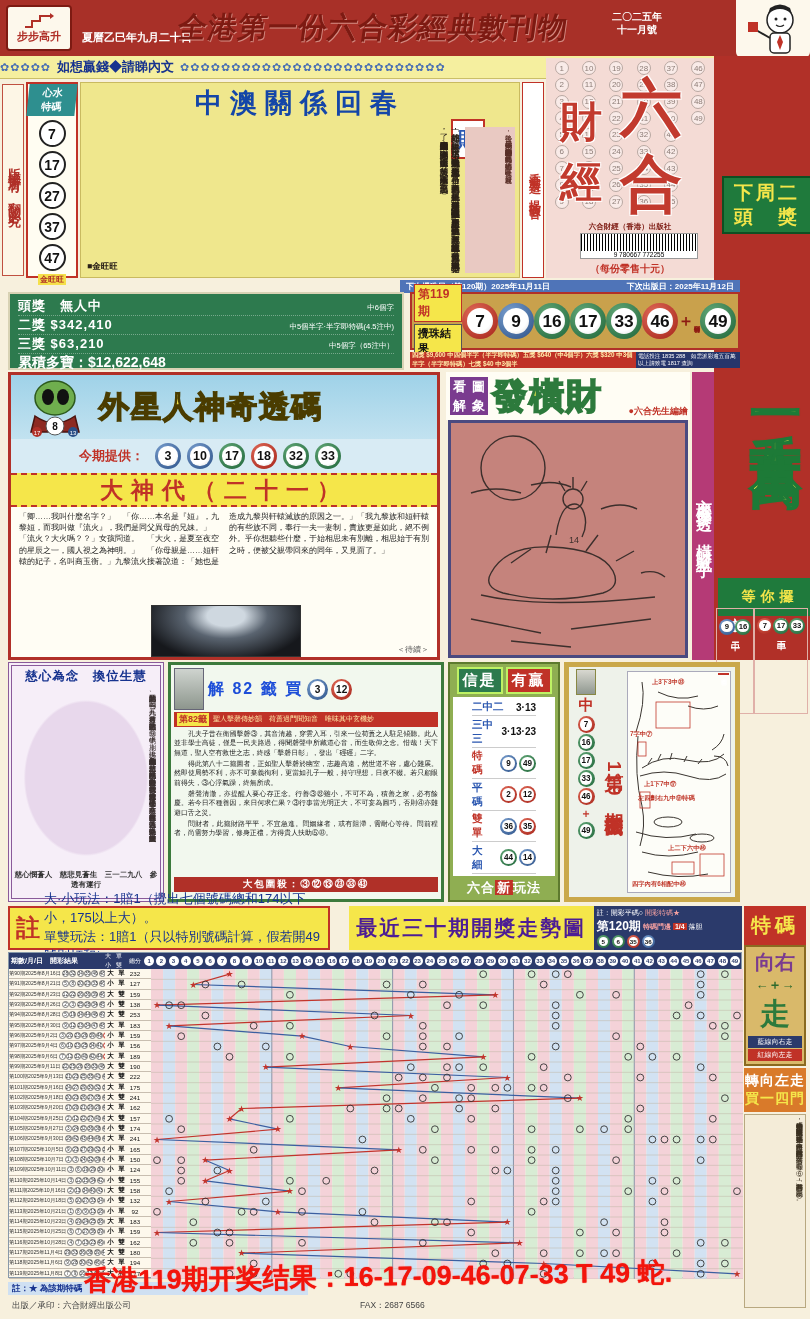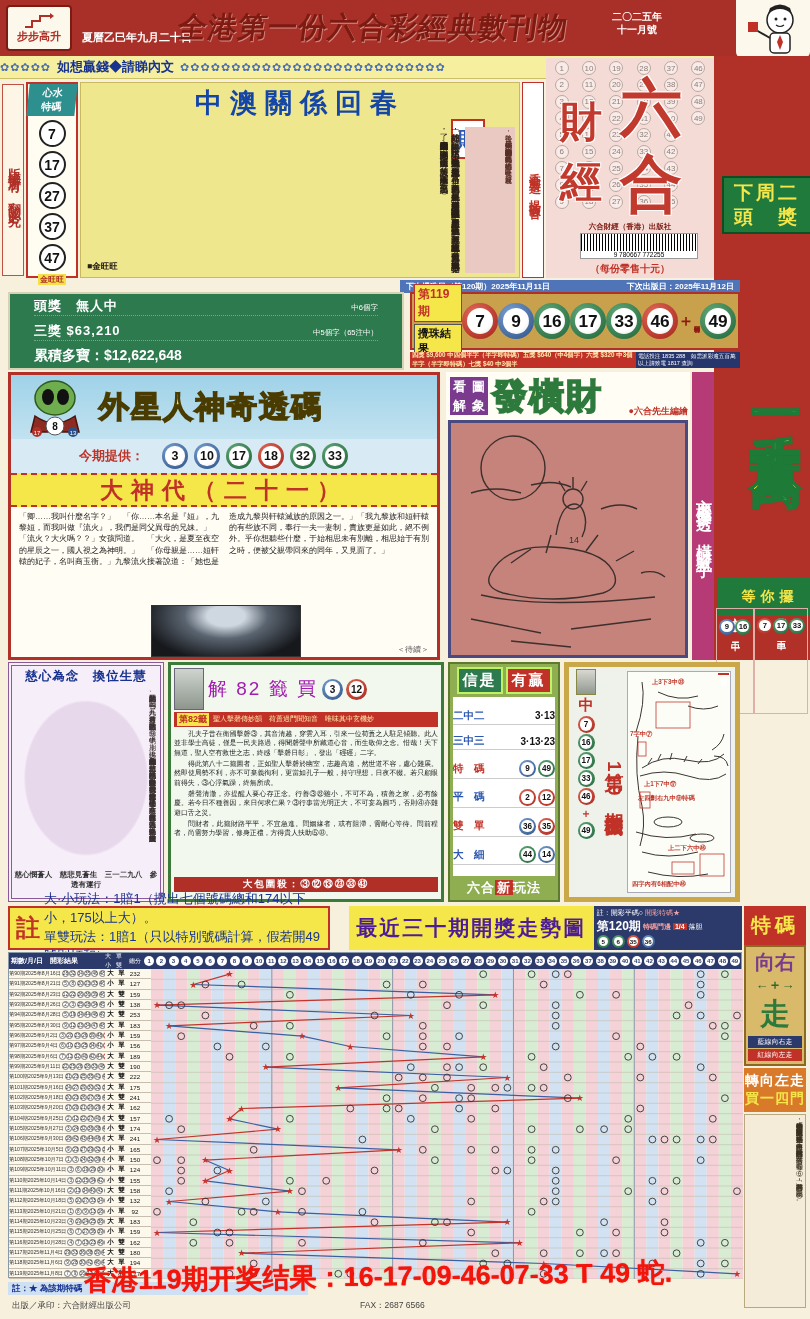--- a/index.html
+++ b/index.html
@@ -50,40 +50,40 @@
   .tip-name{writing-mode:vertical-rl;color:#fff;font-size:10px;font-weight:bold;letter-spacing:1px;}
   .tip-label{color:#fff;font-size:9px;font-weight:bold;writing-mode:vertical-rl;}
   
   .ball{border-radius:50%;display:inline-flex;align-items:center;justify-content:center;flex:none;}
   .ball i{font-style:normal;background:radial-gradient(circle at 40% 35%,#fff 60%,#ddd 100%);border-radius:50%;width:74%;height:74%;display:flex;align-items:center;justify-content:center;font-weight:900;color:#111;}
   .b-red{background:radial-gradient(circle at 35% 30%,#e06a58,#a42218);}
   .b-blue{background:radial-gradient(circle at 35% 30%,#7aa0d0,#2a4f86);}
   .b-green{background:radial-gradient(circle at 35% 30%,#63a878,#1e6438);}
   
   .draw-strip{left:400px;top:280px;width:340px;height:13px;background:#4f74b8;color:#fff;font-size:8px;font-weight:bold;display:flex;align-items:center;justify-content:space-between;padding:0 6px;}
-  .prize-panel{left:8px;top:292px;width:396px;height:78px;background:#2d7a4e;border:2px solid #d8d2b4;color:#fff;padding:3px 24px;display:flex;flex-direction:column;justify-content:space-between;}
+  .prize-panel{left:8px;top:292px;width:396px;height:78px;background:#2d7a4e;border:2px solid #d8d2b4;color:#fff;padding:3px 8px;display:flex;flex-direction:column;justify-content:space-between;}
   .prize-row{display:flex;align-items:baseline;justify-content:space-between;border-bottom:1px dotted rgba(255,255,255,.35);}
   .prize-main{font-size:13px;font-weight:900;letter-spacing:1px;}
   .prize-note{font-size:7.5px;}
   .snowball{font-size:14px;font-weight:900;}
   .result-panel{left:410px;top:292px;width:330px;height:58px;background:#c9a14c;border:2px solid #b03028;display:flex;align-items:center;padding:2px;}
   .draw-tag{width:50px;display:flex;flex-direction:column;align-items:center;}
   .draw-no{background:#f5e64a;color:#c03227;font-size:12px;font-weight:900;padding:1px 3px;border:1px solid #c03227;}
   .draw-lab{background:#f5e64a;color:#111;font-size:11px;font-weight:900;padding:1px 3px;margin-top:2px;border:1px solid #555;}
   .result-balls{flex:1;display:flex;align-items:center;justify-content:space-evenly;}
   .plus{color:#8d1a12;font-size:16px;font-weight:900;}
   .spec-lab{writing-mode:vertical-rl;font-size:6px;color:#8d1a12;font-weight:bold;line-height:1;}
   .minor-strip{left:410px;top:352px;width:330px;height:16px;display:flex;}
   .minor-red{flex:1;background:#c03227;color:#ffe9a8;font-size:6.3px;font-weight:bold;display:flex;align-items:center;padding:0 2px;}
   .hotline{width:104px;background:#26356b;color:#fff;font-size:5.6px;display:flex;align-items:center;padding:0 2px;line-height:1.2;}
   
   .alien-sec{left:8px;top:372px;width:432px;height:288px;border:3px solid #b13028;background:#fffdf4;}
   .alien-sky{position:absolute;left:0;top:0;width:100%;height:64px;background:linear-gradient(#9fd2e8,#c2e2f0);display:flex;align-items:center;}
   .alien-title{font-size:30px;font-weight:900;color:#f2e34a;-webkit-text-stroke:1.5px #4a3c00;letter-spacing:2px;white-space:nowrap;}
-  .provide-row{position:absolute;left:0;top:64px;width:100%;height:34px;background:#d8ebf4;display:flex;align-items:center;gap:18px;padding-left:68px;}
+  .provide-row{position:absolute;left:0;top:64px;width:100%;height:34px;background:#d8ebf4;display:flex;align-items:center;gap:11px;padding-left:68px;}
   .provide-lab{color:#c03227;font-size:13px;font-weight:900;}
   .story-band{position:absolute;left:0;top:98px;width:100%;height:34px;background:#f5e64a;border-top:2px dashed #c03227;border-bottom:2px dashed #c03227;display:flex;align-items:center;justify-content:center;color:#c03227;font-size:23px;font-weight:900;letter-spacing:8px;}
   .story-body{position:absolute;left:0;top:132px;width:100%;height:154px;padding:4px 8px;font-size:8px;line-height:1.4;color:#222;column-count:2;column-gap:10px;}
   .story-img{position:absolute;left:140px;top:230px;width:150px;height:52px;background:radial-gradient(ellipse at 50% 20%,#cfd8e0 0 18%,#5a6470 40%,#16181c 80%);border:1px solid #333;}
   .tbc{position:absolute;right:8px;bottom:2px;font-size:8px;color:#555;}
   
   .pic-sec{left:446px;top:372px;width:244px;height:288px;}
   .pic-hd{position:absolute;left:0;top:0;width:100%;height:48px;background:#fffdf4;display:flex;align-items:center;}
   .pic-tag{width:38px;height:38px;background:#7a3b8f;color:#fff;font-size:13px;font-weight:900;display:grid;grid-template-columns:1fr 1fr;place-items:center;line-height:1;margin:0 4px;}
   .pic-title{font-size:35px;font-weight:900;color:#cdd64a;-webkit-text-stroke:1.8px #2d7a3c;letter-spacing:2px;}
@@ -91,33 +91,33 @@
   .pic-draw{position:absolute;left:2px;top:48px;width:240px;height:238px;background:#c5837c;border:3px solid #4a4a80;}
   .slogan{left:692px;top:372px;width:22px;height:288px;background:#b53a76;color:#fff;font-size:16px;font-weight:900;letter-spacing:6px;display:flex;justify-content:center;padding-top:8px;}
   
   .mercy{left:8px;top:662px;width:156px;height:240px;border:4px double #8a5a9a;background:#f6eef8;padding:2px;}
   .mercy-title{color:#17338f;font-size:12.5px;font-weight:900;text-align:center;letter-spacing:1px;}
   .mercy-body{writing-mode:vertical-rl;height:178px;width:142px;margin:4px auto 0;font-size:7px;line-height:1.3;color:#3a3030;overflow:hidden;background:radial-gradient(ellipse at center,#e8d8ec 0 60%,transparent 62%);}
   .mercy-foot{text-align:center;font-size:7.5px;color:#333;font-weight:bold;margin-top:3px;}
   .sign82{left:168px;top:662px;width:276px;height:240px;border:3px solid #3c7a3c;background:#f2f8ee;padding:3px;}
   .sign-hd{display:flex;align-items:center;gap:4px;}
   .buddha{width:30px;height:42px;background:linear-gradient(#cfd4cf,#8d968d);border:1px solid #667;flex:none;}
-  .sign-title{color:#a21caf;font-size:19px;font-weight:400;letter-spacing:2px;white-space:nowrap;}
+  .sign-title{color:#1d4ed8;font-size:16px;font-weight:700;letter-spacing:2px;white-space:nowrap;}
   .sign-tagrow{display:flex;align-items:center;gap:4px;background:#c03227;margin-top:2px;padding:1px 3px;}
   .sign-tag{background:#f5e64a;color:#c03227;font-size:9px;font-weight:900;padding:0 2px;flex:none;}
   .sign-taglines{color:#ffe9a8;font-size:7px;line-height:1.2;}
   .sign-body{font-size:6.9px;line-height:1.35;color:#222;margin-top:2px;height:148px;overflow:hidden;text-align:justify;}
   .sign-body p{margin:0 0 2px;text-indent:14px;}
   .kill-bar{background:#b03028;color:#fff;font-size:9.5px;font-weight:900;text-align:center;padding:1px 0;letter-spacing:2px;}
   .bets{left:448px;top:662px;width:112px;height:240px;background:#8fae52;border:2px solid #5d7a2e;padding:3px;display:flex;flex-direction:column;}
   .bets-hd{display:flex;gap:3px;justify-content:center;}
   .bets-hd span{color:#fff;font-size:15px;font-weight:900;padding:2px 4px;border:2px solid #bef264;letter-spacing:2px;}
   .bh1{background:#2d7a4e;}
   .bh2{background:#c03227;}
-  .bets-body{background:#fff;flex:1;margin-top:3px;display:flex;flex-direction:column;justify-content:space-evenly;padding:2px 0;}
+  .bets-body{background:#fff;flex:1;margin-top:3px;display:flex;flex-direction:column;justify-content:space-evenly;padding:2px 19px;}
   .bet-row{display:flex;align-items:center;justify-content:space-between;border-bottom:1px solid #ccc;padding:1px 0;}
   .bet-lab-blue{color:#2b57b0;font-size:10.5px;font-weight:900;}
   .bet-lab-red{color:#c03227;font-size:10.5px;font-weight:900;}
   .bet-val{color:#111;font-size:10px;font-weight:900;}
   .bets-foot{margin-top:3px;text-align:center;color:#fff;font-size:13px;font-weight:900;letter-spacing:1px;}
   .bets-foot b{background:#c03227;padding:0 2px;}
   
   .mystery{left:564px;top:662px;width:176px;height:240px;border:5px solid #caa84a;background:#eef2ea;}
   .mys-left{position:absolute;left:2px;top:2px;width:30px;height:226px;display:flex;flex-direction:column;align-items:center;gap:1px;}
   .portrait{width:20px;height:26px;background:linear-gradient(#d8d8d0,#909890);border:1px solid #884;}
@@ -335,20 +335,24 @@
   </div>
 
   <div class="abs draw-strip">
     <span>下次攪珠日（第120期）2025年11月11日</span>
     <span>下次出版日：2025年11月12日</span>
   </div>
   <div class="abs prize-panel">
     <div class="prize-row">
         <span class="prize-main">頭獎　無人中</span>
         <span class="prize-note">中6個字</span>
+      </div>
+    <div class="prize-row">
+        <span class="prize-main">二獎 $342,410</span>
+        <span class="prize-note">中5個半字·半字即特碼(4.5注中)</span>
       </div>
     <div class="prize-row">
         <span class="prize-main">三獎 $63,210</span>
         <span class="prize-note">中5個字（65注中）</span>
       </div>
     <div class="snowball">累積多寶：$12,622,648</div>
   </div>
   <div class="abs result-panel">
     <div class="draw-tag">
       <div class="draw-no">第119期</div>

